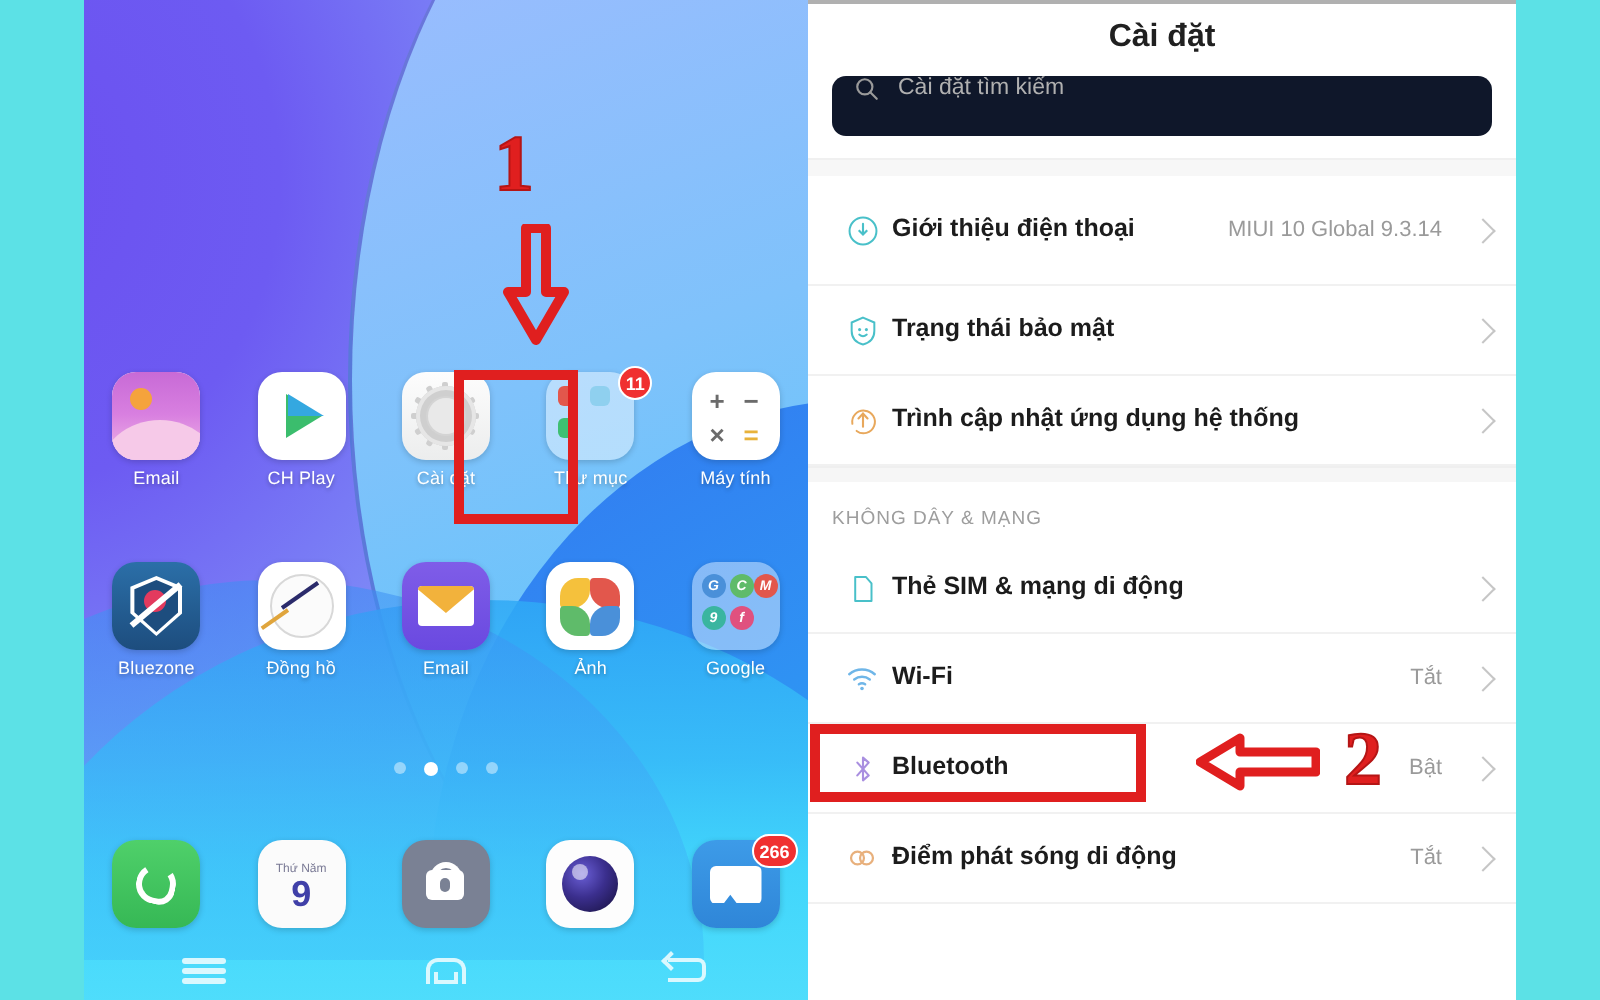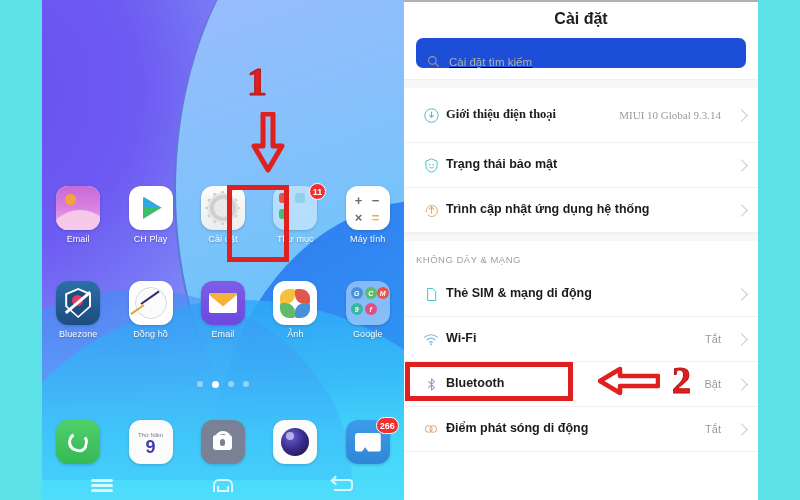--- a/index.html
+++ b/index.html
@@ -171,37 +171,37 @@
   }
 
   
   #settings {
     position:absolute; left:404px; top:0; width:354px; height:500px;
     background:#fff; overflow:hidden;
   }
   #settings .topline { height:2px; background:#6f6f6f; opacity:.55; }
   .set-title { text-align:center; font-size:16px; font-weight:bold; color:#202020; padding:8px 0 9px; }
   .search {
-    margin:1px 12px 0; height:30px; background:#1d4ed8; border-radius:7px;
-    display:flex; align-items:flex-end; padding:0 11px; gap:9px;text-decoration:underline;
+    margin:1px 12px 0; height:30px; background:#0f172a; border-radius:7px;
+    display:flex; align-items:flex-start; padding:0 11px; gap:9px;
   }
   .search svg { flex:0 0 auto; }
   .search .ph { font-size:11.5px; color:#b0b0b0; }
   .sep { height:9px; background:#f7f7f7; margin-top:11px; border-top:1px solid #f0f0f0; }
 
   .row {
     display:flex; align-items:center; padding:0 12px; min-height:45px;
     border-bottom:1px solid #f1f1f1; position:relative; background:#fff;
   }
   .row .ico { width:30px; flex:0 0 30px; display:flex; align-items:center; justify-content:center; }
   .row .name { flex:1; font-size:12.5px; font-weight:bold; color:#1c1c1c; line-height:1.25; padding-right:6px; }
   .row .val { font-size:11px; color:#9a9a9a; margin-right:16px; white-space:nowrap; }
   .row .chev { width:9px; height:9px; border-right:1.6px solid #c6c6c6; border-top:1.6px solid #c6c6c6;
     transform:rotate(45deg); flex:0 0 auto; }
-  .row.tall { min-height:55px;font-family:Liberation Serif, serif; }
+  .row.tall { min-height:55px; }
   .grouphdr {
     padding:13px 12px 7px; font-size:9.5px; color:#9d9d9d; letter-spacing:.5px;
     background:#fff;
   }
   .grouptop { height:8px; background:#f6f6f6; border-top:1px solid #efefef; }
 
   .box-bt {
     position:absolute; left:1px; top:362px; width:168px; height:39px;
     border:5px solid #e01f1f; z-index:6; pointer-events:none;
   }

